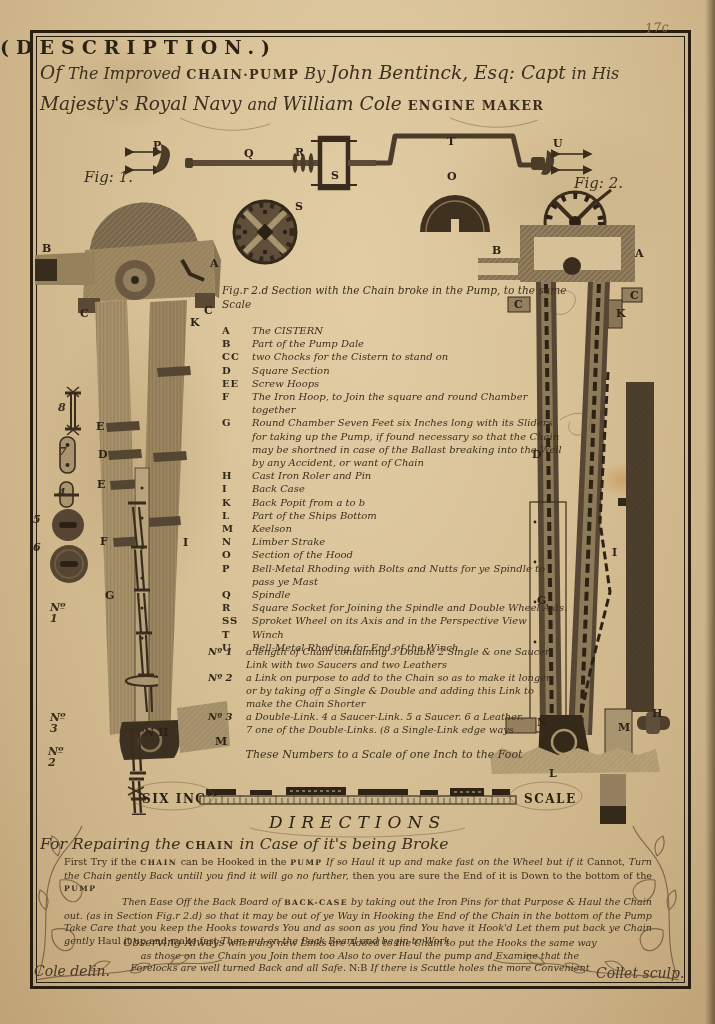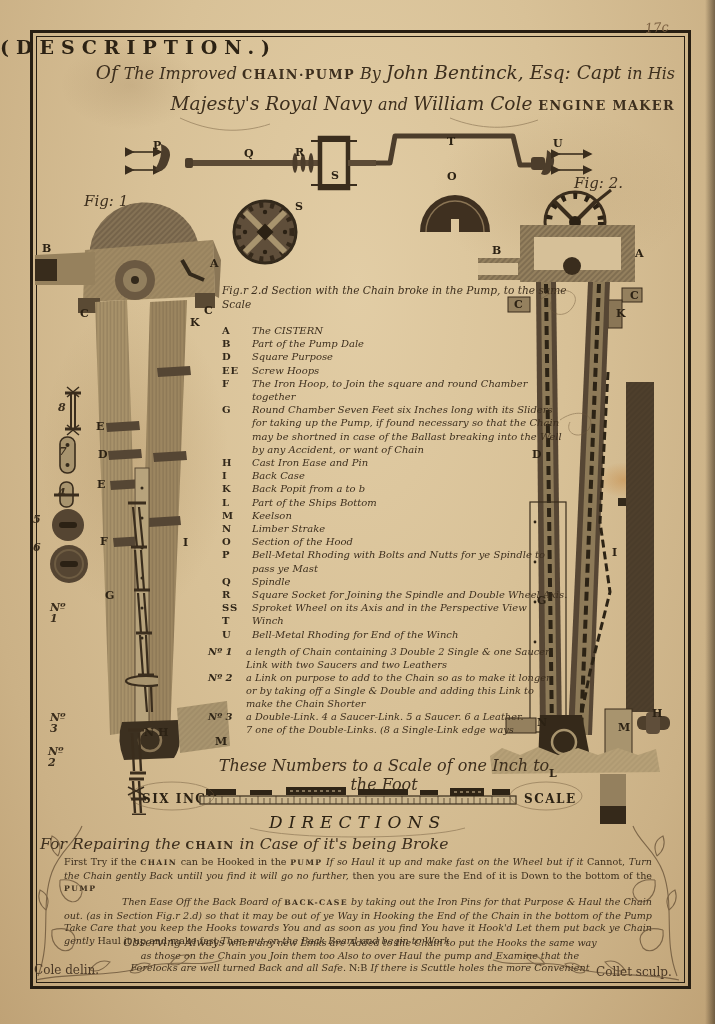--- a/index.html
+++ b/index.html
@@ -12,43 +12,43 @@
   .stain{position:absolute;pointer-events:none;}
   .edge-right{position:absolute;right:0;top:0;width:10px;height:100%;
     background:linear-gradient(90deg,rgba(60,45,28,0) 0%,rgba(45,33,20,.55) 100%);}
   .frame{position:absolute;left:30px;top:30px;width:655px;height:953px;
     border:3px solid #271e12;}
   .frame::after{content:"";position:absolute;left:3px;top:3px;right:3px;bottom:3px;
     border:1px solid #271e12;}
   .annotation{font-style:italic;font-size:13px;color:#7d6243;transform:rotate(-4deg);}
   .main-title{left:0;right:0;top:36px;font-size:19px;letter-spacing:7px;
     color:#2c2214;font-weight:bold;}
-  .title-line{left:40px;right:40px;text-align:right;font-size:15px;color:#3d2f1e;white-space:nowrap;}
+  .title-line{left:40px;right:40px;text-align:left;font-size:15px;color:#3d2f1e;white-space:nowrap;}
   .k-caps{font-style:normal;font-weight:bold;font-size:0.80em;letter-spacing:1.4px;}
   .k-rm{font-style:normal;}
   .k-sc{font-style:italic;}
   .k-sc-big{font-style:italic;font-size:1.16em;}
   .figlab{font-style:italic;font-size:15px;color:#3d2f1e;}
   .letterlab{position:absolute;font-weight:bold;font-size:11px;color:#2c2214;line-height:1;}
   .marginlab{position:absolute;font-style:italic;font-weight:bold;font-size:11px;color:#3a2d1c;line-height:1;}
   .captions{font-style:italic;font-size:10.6px;line-height:14px;color:#3d2f1e;}
   .part-row{display:flex;line-height:13.2px;}
   .part-letter{flex:none;width:30px;font-weight:bold;font-size:10px;letter-spacing:1px;}
   .part-text{flex:1;font-style:italic;font-size:10px;color:#3d2f1e;}
   .note-row{display:flex;line-height:13px;}
   .note-no{flex:none;width:38px;font-style:italic;font-weight:bold;font-size:10px;}
   .note-text{flex:1;font-style:italic;font-size:9.8px;color:#3d2f1e;}
-  .notes-footer{text-align:center;font-style:italic;font-size:16px;margin-top:8px;color:#3d2f1e;}
+  .notes-footer{text-align:center;font-style:italic;font-size:11px;margin-top:0;color:#3d2f1e;}
   .scaleword{position:absolute;font-weight:bold;font-size:12px;letter-spacing:1.5px;color:#2c2214;}
   .dir-header{left:0;right:0;top:812px;text-align:center;font-style:italic;font-weight:normal;
     font-size:17px;letter-spacing:6px;color:#2c2214;}
   .dir-subhead{left:40px;right:40px;top:834px;text-align:left;font-size:13.5px;color:#3d2f1e;}
   .para{font-size:9.6px;line-height:12.6px;color:#3d2f1e;text-align:justify;}
   .para.center{text-align:center;}
-  .sig{position:absolute;font-size:12px;color:#4a3826;}
+  .sig{position:absolute;font-style:italic;font-size:14px;color:#4a3826;}
   svg{display:block;}
 </style>
 </head>
 <body>
 
 <div class="page">
 
   <svg width="0" height="0" class="abs" aria-hidden="true">
     <defs>
       <pattern id="h1" width="4" height="4" patternUnits="userSpaceOnUse" patternTransform="rotate(45)">
@@ -74,21 +74,21 @@
   <div class="abs annotation" style="left:645px;top:20px;">17c</div>
 
   <div class="abs main-title">(DESCRIPTION.)</div>
   <div class="abs title-line" style="top:62px;font-size:16px;">
     
   <span class="k-sc-big">Of </span><span class="k-sc">The Improved </span><span class="k-caps">CHAIN·PUMP</span><span class="k-sc"> By </span><span class="k-sc-big">John Bentinck, Esq: Capt </span><span class="k-sc">in His</span></div>
   <div class="abs title-line" style="top:93px;font-size:16px;">
     
   <span class="k-sc-big">Majesty's Royal Navy </span><span class="k-sc">and </span><span class="k-sc-big">William Cole </span><span class="k-caps">ENGINE MAKER</span></div>
 
-  <div class="abs figlab" style="left:84px;top:168px;margin-top:24px;">Fig: 1.</div>
+  <div class="abs figlab" style="left:84px;top:168px;">Fig: 1.</div>
   <div class="abs figlab" style="left:574px;top:174px;">Fig: 2.</div>
 
   <svg class="abs" style="left:95px;top:128px;" width="530" height="140" viewBox="0 0 530 140">
     <g>
       <line x1="38" y1="24" x2="66" y2="24" stroke="#3a2d1d" stroke-width="1.6" marker-start="url(#arr)" marker-end="url(#arr)"></line>
       <line x1="38" y1="42" x2="66" y2="42" stroke="#3a2d1d" stroke-width="1.6" marker-start="url(#arr)" marker-end="url(#arr)"></line>
       <path d="M66,16 q12,4 8,16 q-4,14 -14,10 q8,-14 6,-26 z" fill="#4c3d2b"></path>
     </g>
     <g>
       <rect x="90" y="30" width="8" height="10" rx="2" fill="#4c3d2b"></rect>
@@ -314,44 +314,48 @@
       <div class="part-row">
         <span class="part-letter">A</span>
         <span class="part-text">The CISTERN</span>
       </div>
 
       <div class="part-row">
         <span class="part-letter">B</span>
         <span class="part-text">Part of the Pump Dale</span>
       </div>
 
+      <div class="part-row">
+        <span class="part-letter">CC</span>
+        <span class="part-text">two Chocks for the Cistern to stand on</span>
+      </div>
 
       <div class="part-row">
         <span class="part-letter">D</span>
-        <span class="part-text">Square Purpose</span>
+        <span class="part-text">Square Section</span>
       </div>
 
       <div class="part-row">
         <span class="part-letter">EE</span>
         <span class="part-text">Screw Hoops</span>
       </div>
 
       <div class="part-row">
         <span class="part-letter">F</span>
         <span class="part-text">The Iron Hoop, to Join the square and round Chamber together</span>
       </div>
 
       <div class="part-row">
         <span class="part-letter">G</span>
         <span class="part-text">Round Chamber Seven Feet six Inches long with its Sliders for taking up the Pump, if found necessary so that the Chain may be shortned in case of the Ballast breaking into the Well by any Accident, or want of Chain</span>
       </div>
 
       <div class="part-row">
         <span class="part-letter">H</span>
-        <span class="part-text">Cast Iron Ease and Pin</span>
+        <span class="part-text">Cast Iron Roler and Pin</span>
       </div>
 
       <div class="part-row">
         <span class="part-letter">I</span>
         <span class="part-text">Back Case</span>
       </div>
 
       <div class="part-row">
         <span class="part-letter">K</span>
         <span class="part-text">Back Popit from a to b</span>

